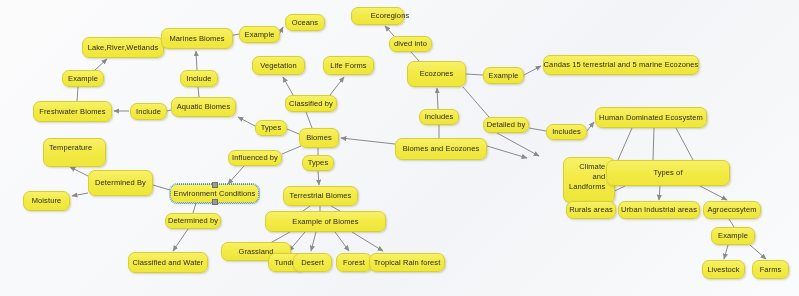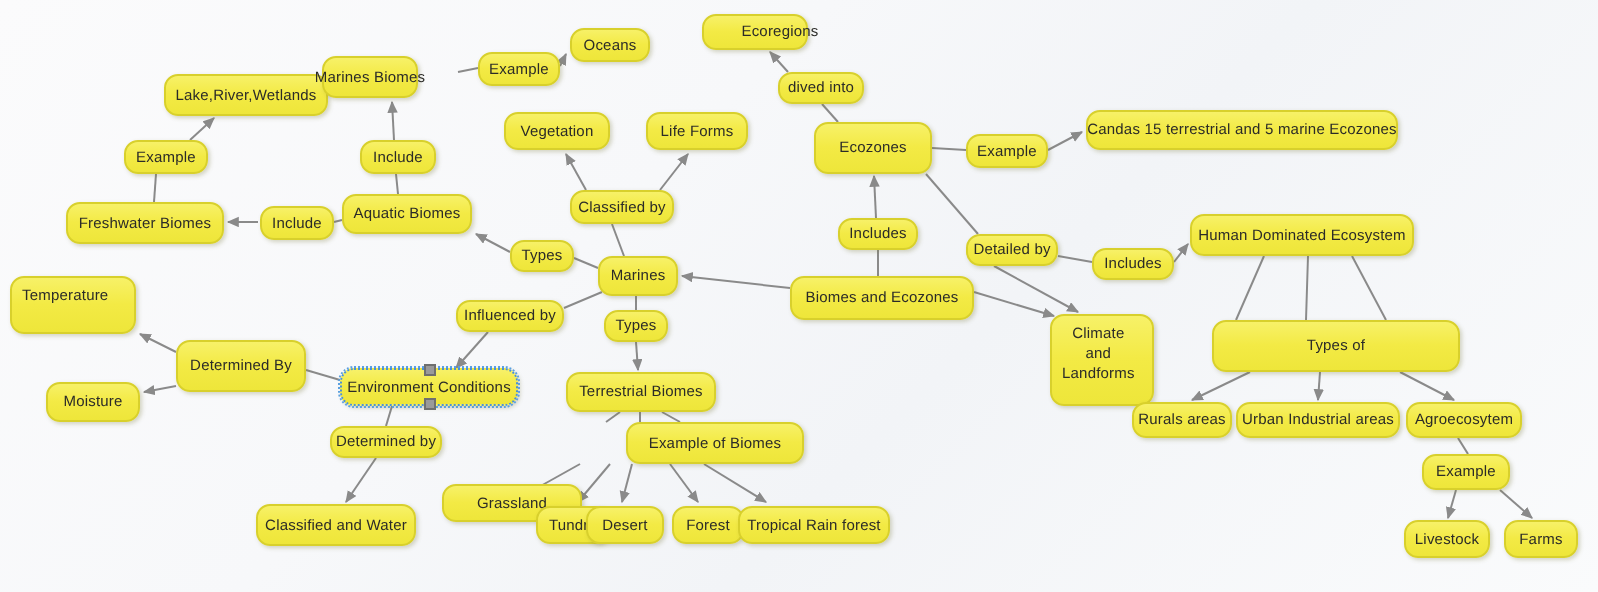--- a/index.html
+++ b/index.html
@@ -40,24 +40,25 @@
     text-align: center;
     padding: 1px 4px;
     z-index: 2;
     box-shadow: 1px 1px 2px rgba(120,118,60,0.30);
     white-space: nowrap;
     letter-spacing: 0.1px;
   }
   .node.topleft {
     align-items: flex-start;
     justify-content: flex-start;
-    text-align: center;
+    text-align: right;
     padding: 4px 5px;
     white-space: pre-line;
     line-height: 1.35;
+    margin-left: 38px;
   }
   .node.selected {
     border: 1px dotted #4a90d9;
     outline: 1px dotted #5aa0e0;
     outline-offset: 0px;
   }
   .node.selected::before,
   .node.selected::after {
     content: "";
     position: absolute;
@@ -133,28 +134,28 @@
         <line x1="352" y1="232" x2="383" y2="251" stroke="#8a8a8a" stroke-width="1" marker-end="url(#arrowhead)"></line>
       </g>
   </svg>
   <div id="node-layer">
       <div class="node" style="left: 82px; top: 37px; width: 82px; height: 21px;">Lake,River,Wetlands</div>
       <div class="node" style="left: 62px; top: 70px; width: 42px; height: 17px;">Example</div>
       <div class="node" style="left: 33px; top: 101px; width: 79px; height: 21px;">Freshwater Biomes</div>
       <div class="node" style="left: 130px; top: 103px; width: 37px; height: 17px;">Include</div>
       <div class="node" style="left: 171px; top: 97px; width: 65px; height: 20px;">Aquatic Biomes</div>
       <div class="node" style="left: 180px; top: 70px; width: 38px; height: 17px;">Include</div>
-      <div class="node" style="left: 161px; top: 28px; width: 48px; height: 21px; text-align: center;">Marines Biomes</div>
+      <div class="node" style="left: 161px; top: 28px; width: 72px; height: 21px; text-align: center;">Marines Biomes</div>
       <div class="node" style="left: 239px; top: 26px; width: 41px; height: 17px;">Example</div>
       <div class="node" style="left: 285px; top: 14px; width: 40px; height: 17px;">Oceans</div>
       <div class="node" style="left: 252px; top: 56px; width: 53px; height: 19px;">Vegetation</div>
       <div class="node" style="left: 323px; top: 56px; width: 51px; height: 19px;">Life Forms</div>
       <div class="node" style="left: 285px; top: 95px; width: 52px; height: 17px;">Classified by</div>
       <div class="node" style="left: 255px; top: 120px; width: 32px; height: 16px;">Types</div>
-      <div class="node" style="left: 299px; top: 128px; width: 40px; height: 20px;">Marines</div>
+      <div class="node" style="left: 299px; top: 128px; width: 40px; height: 20px;">Biomes</div>
       <div class="node" style="left: 228px; top: 150px; width: 54px; height: 16px;">Influenced by</div>
       <div class="node" style="left: 302px; top: 155px; width: 32px; height: 16px;">Types</div>
       <div class="node" style="left: 351px; top: 7px; width: 53px; height: 18px; padding-left: 29px;">Ecoregions</div>
       <div class="node" style="left: 389px; top: 36px; width: 43px; height: 16px;">dived into</div>
       <div class="node" style="left: 407px; top: 61px; width: 59px; height: 26px;">Ecozones</div>
       <div class="node" style="left: 483px; top: 67px; width: 41px; height: 17px;">Example</div>
       <div class="node" style="left: 543px; top: 55px; width: 156px; height: 20px;">Candas 15 terrestrial and 5 marine Ecozones</div>
       <div class="node" style="left: 419px; top: 109px; width: 40px; height: 16px;">Includes</div>
       <div class="node" style="left: 395px; top: 138px; width: 92px; height: 22px;">Biomes and Ecozones</div>
       <div class="node" style="left: 483px; top: 117px; width: 46px; height: 16px;">Detailed by</div>
@@ -170,20 +171,20 @@
       <div class="node" style="left: 711px; top: 227px; width: 44px; height: 18px;">Example</div>
       <div class="node" style="left: 702px; top: 260px; width: 43px; height: 19px;">Livestock</div>
       <div class="node" style="left: 752px; top: 260px; width: 37px; height: 19px;">Farms</div>
       <div class="node topleft" style="left: 5px; top: 138px; width: 63px; height: 29px;">Temperature</div>
       <div class="node" style="left: 88px; top: 170px; width: 65px; height: 26px;">Determined By</div>
       <div class="node" style="left: 23px; top: 191px; width: 47px; height: 20px;">Moisture</div>
       <div class="node selected" style="left: 170px; top: 184px; width: 89px; height: 19px;">Environment Conditions</div>
       <div class="node" style="left: 165px; top: 213px; width: 56px; height: 16px;">Determined by</div>
       <div class="node" style="left: 128px; top: 252px; width: 80px; height: 21px;">Classified and Water</div>
       <div class="node" style="left: 283px; top: 186px; width: 75px; height: 20px;">Terrestrial Biomes</div>
-      <div class="node" style="left: 265px; top: 211px; width: 89px; height: 21px; margin-left: 48px;">Example of Biomes</div>
+      <div class="node" style="left: 265px; top: 211px; width: 121px; height: 21px;">Example of Biomes</div>
       <div class="node" style="left: 221px; top: 242px; width: 70px; height: 19px;">Grassland</div>
       <div class="node" style="left: 268px; top: 253px; width: 37px; height: 19px;">Tundra</div>
       <div class="node" style="left: 293px; top: 253px; width: 39px; height: 19px;">Desert</div>
       <div class="node" style="left: 336px; top: 253px; width: 36px; height: 19px;">Forest</div>
       <div class="node" style="left: 369px; top: 253px; width: 76px; height: 19px;">Tropical Rain forest</div>
     </div>
 </div>
 
 </body></html>

